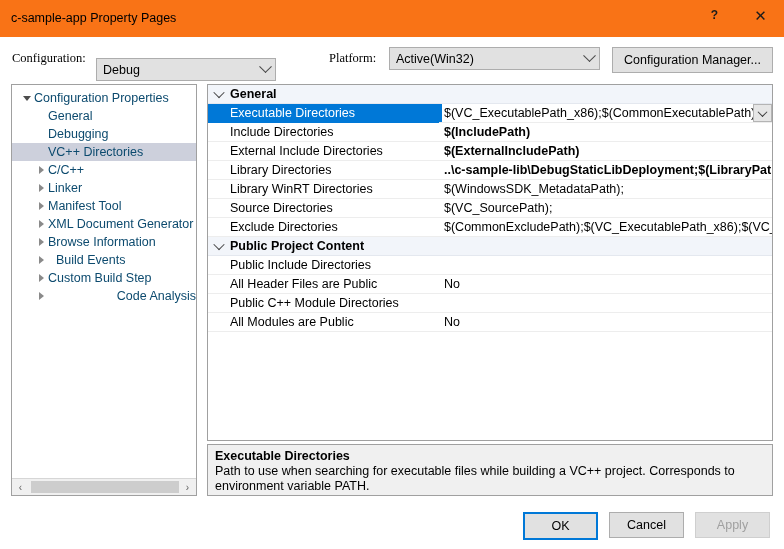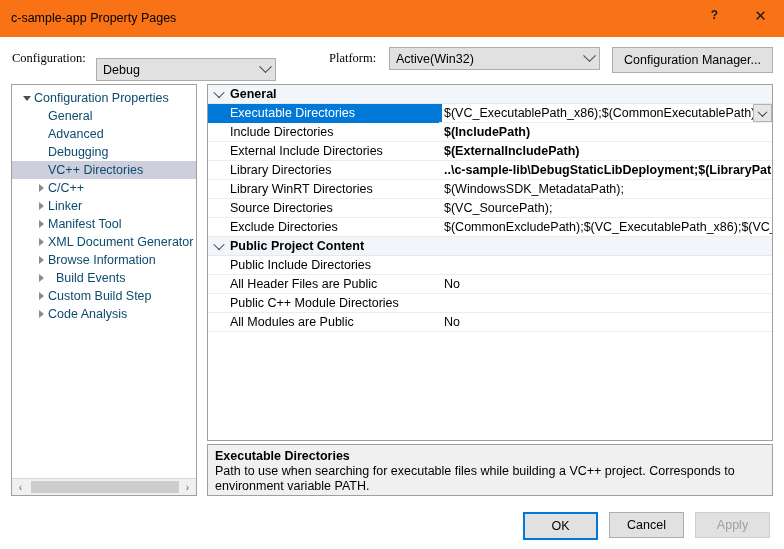--- a/index.html
+++ b/index.html
@@ -384,24 +384,20 @@
           <span class="tri-down"></span>
         </span>
         <span>Configuration Properties</span>
       </div>
       <div class="tnode" style="padding-left: 22px;">
         <span class="tw"></span>
         <span>General</span>
       </div>
       <div class="tnode" style="padding-left: 22px;">
         <span class="tw"></span>
-        <span>Advanced</span>
-      </div>
-      <div class="tnode" style="padding-left: 22px;">
-        <span class="tw"></span>
         <span>Debugging</span>
       </div>
       <div class="tnode sel" style="padding-left: 22px;">
         <span class="tw"></span>
         <span>VC++ Directories</span>
       </div>
       <div class="tnode" style="padding-left: 22px;">
         <span class="tw">
           <span class="tri-hollow"></span>
         </span>
@@ -436,21 +432,21 @@
           <span class="tri-hollow"></span>
         </span>
         <span>Build Events</span>
       </div>
       <div class="tnode" style="padding-left: 22px;">
         <span class="tw">
           <span class="tri-hollow"></span>
         </span>
         <span>Custom Build Step</span>
       </div>
-      <div class="tnode" style="padding-left: 22px;">
+      <div class="tnode" style="padding-left: 22px; justify-content: space-between;">
         <span class="tw">
           <span class="tri-hollow"></span>
         </span>
         <span>Code Analysis</span>
       </div>
     </div>
   <div class="hscroll">
     <div class="hs-arrow">‹</div>
     <div class="hs-track">
       <div class="hs-thumb"></div>

